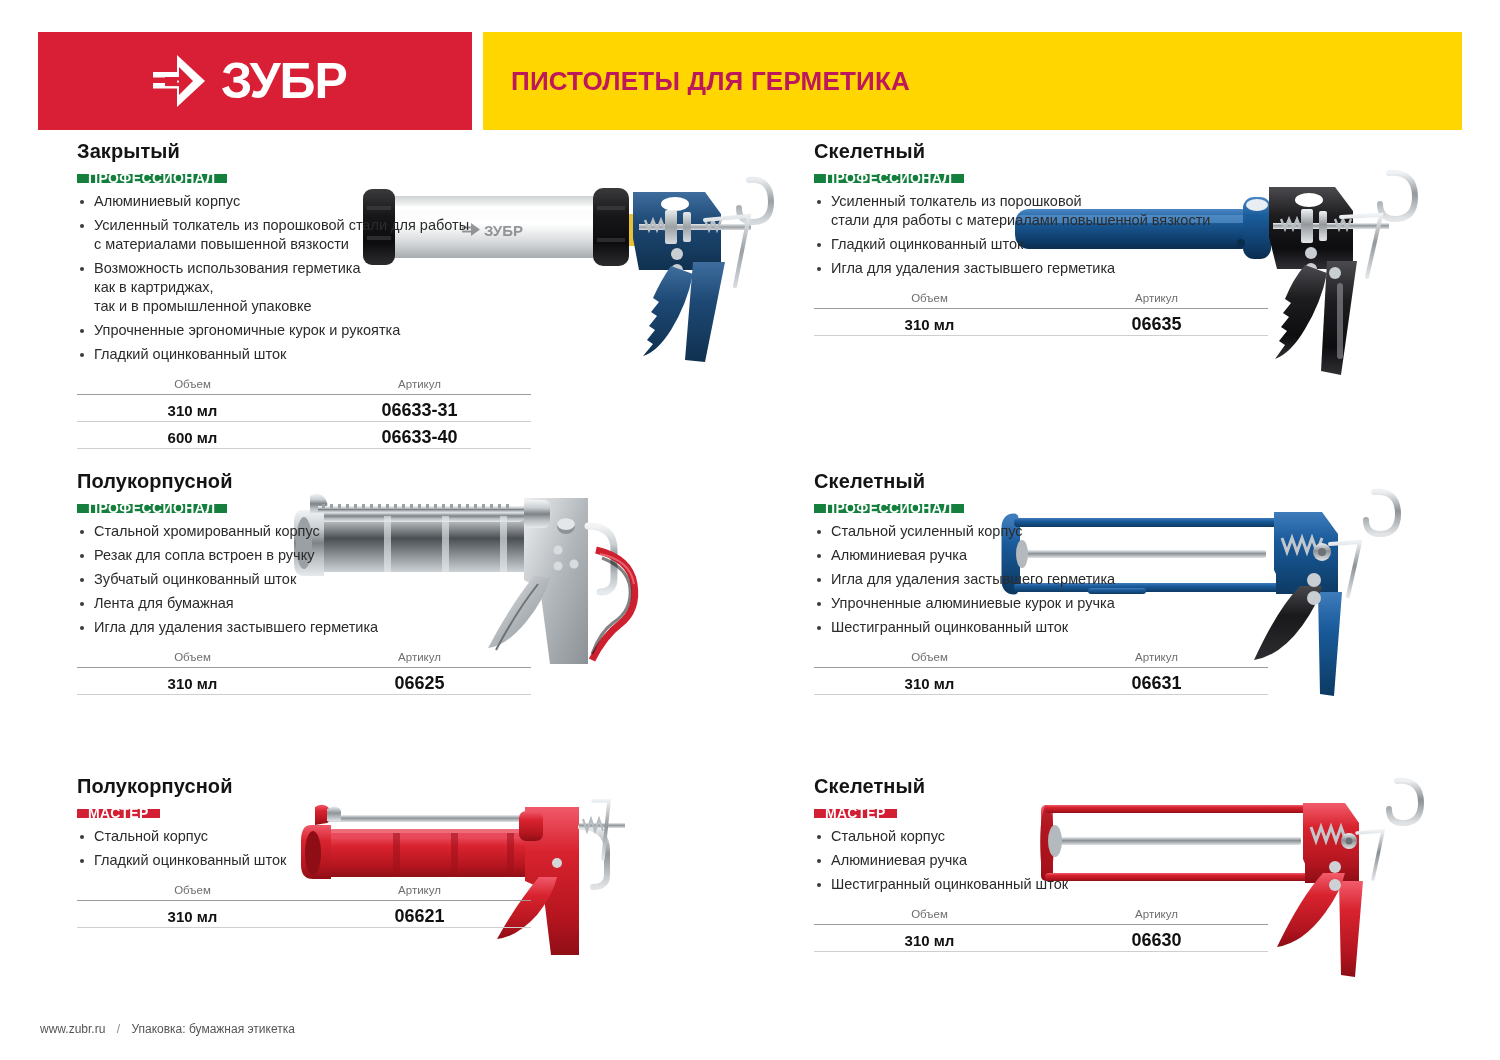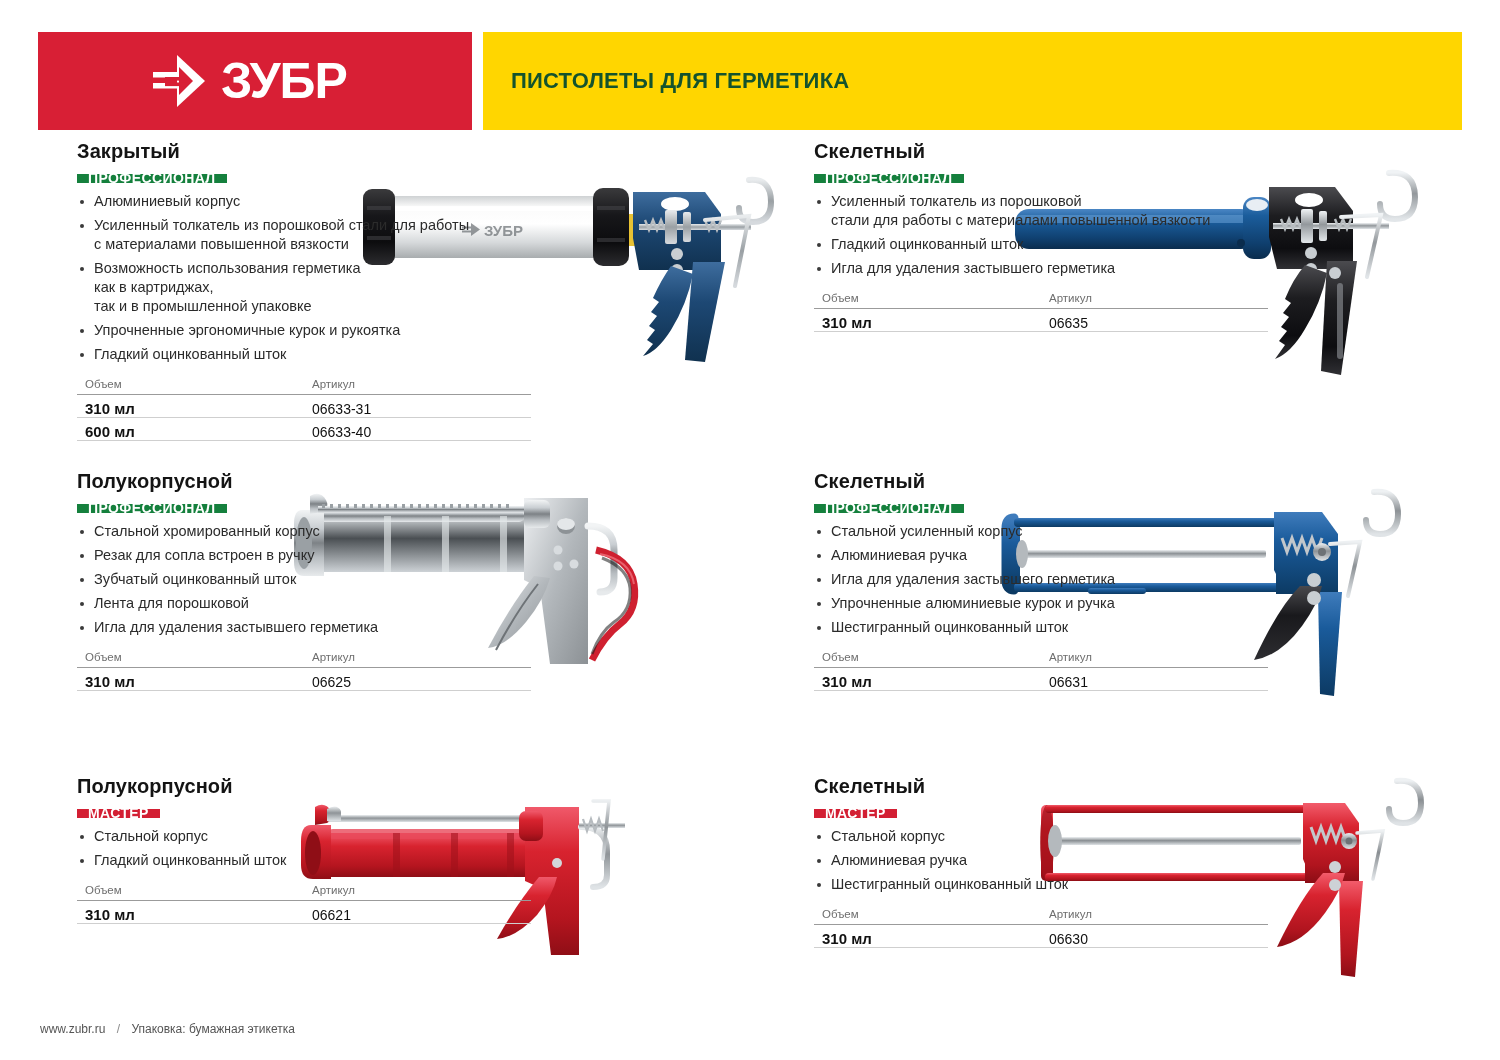--- a/index.html
+++ b/index.html
@@ -25,21 +25,21 @@
   .logo-word{
     color:#fff;font-weight:bold;font-size:50px;letter-spacing:-1px;
     font-family:"Liberation Sans","DejaVu Sans",sans-serif;
     line-height:1;
   }
   .title-box{
     position:absolute;left:483px;top:0;width:979px;height:98px;
     background:#ffd600;display:flex;align-items:center;
   }
   .title-text{
-    margin-left:28px;font-size:22px;font-weight:bold;color:#14532d;
+    margin-left:28px;font-size:26px;font-weight:bold;color:#be185d;
     letter-spacing:.2px;
   }
 
   
   .grid{position:absolute;left:0;top:140px;width:1500px;}
   .col-left{position:absolute;left:38px;top:0;width:700px;}
   .col-right{position:absolute;left:775px;top:0;width:700px;}
 
   .block{position:relative;}
   .block .info{position:relative;z-index:3;margin-left:39px;}
@@ -60,28 +60,28 @@
     position:relative;padding-left:17px;font-size:14.5px;line-height:19px;
     color:#2b2b2b;margin-bottom:5px;white-space:pre-line;
   }
   ul.feats li:before{
     content:"";position:absolute;left:3px;top:8px;width:4px;height:4px;
     border-radius:50%;background:#3a3a3a;
   }
 
   table.spec{border-collapse:collapse;margin-top:9px;}
   table.spec td,table.spec th{
-    text-align:left;padding:5px 4px 0 8px;border-bottom:1px solid #cfcfcf;
+    text-align:center;padding:5px 4px 0 8px;border-bottom:1px solid #cfcfcf;
   }
   table.spec thead th{
     font-size:11.5px;font-weight:normal;color:#6e6e6e;padding-bottom:4px;
     border-bottom:1px solid #9b9b9b;
   }
   table.spec tbody td{font-size:15px;font-weight:bold;color:#111;}
-  table.spec tbody td.sku{font-weight:normal;color:#111;font-size:14px;}
+  table.spec tbody td.sku{font-weight:bold;color:#111;font-size:18px;}
   .col-vol{width:215px;}
   .col-sku{width:215px;}
 
   
   .stage{position:absolute;z-index:1;pointer-events:none;}
   .stage svg{display:block;overflow:visible;}
 
   
   .footer{
     position:absolute;left:40px;bottom:24px;font-size:12px;color:#555;
@@ -310,21 +310,21 @@
             <path d="M312 66 q30 6 34 30" fill="none" stroke="#e8606c" stroke-width="2"></path>
           </svg>
         </div>
         <div class="info">
           <h2 class="prod-name">Полукорпусной</h2>
           <div class="badge-wrap"><span class="badge pro">ПРОФЕССИОНАЛ</span></div>
           <ul class="feats">
             <li>Стальной хромированный корпус</li>
             <li>Резак для сопла встроен в ручку</li>
             <li>Зубчатый оцинкованный шток</li>
-            <li>Лента для порошковой</li>
+            <li>Лента для бумажная</li>
             <li>Игла для удаления застывшего герметика</li>
           </ul>
           <table class="spec">
             <thead>
                 <tr>
               <th class="col-vol">Объем</th>
               <th class="col-sku">Артикул</th>
             </tr>
               </thead>
             <tbody>

